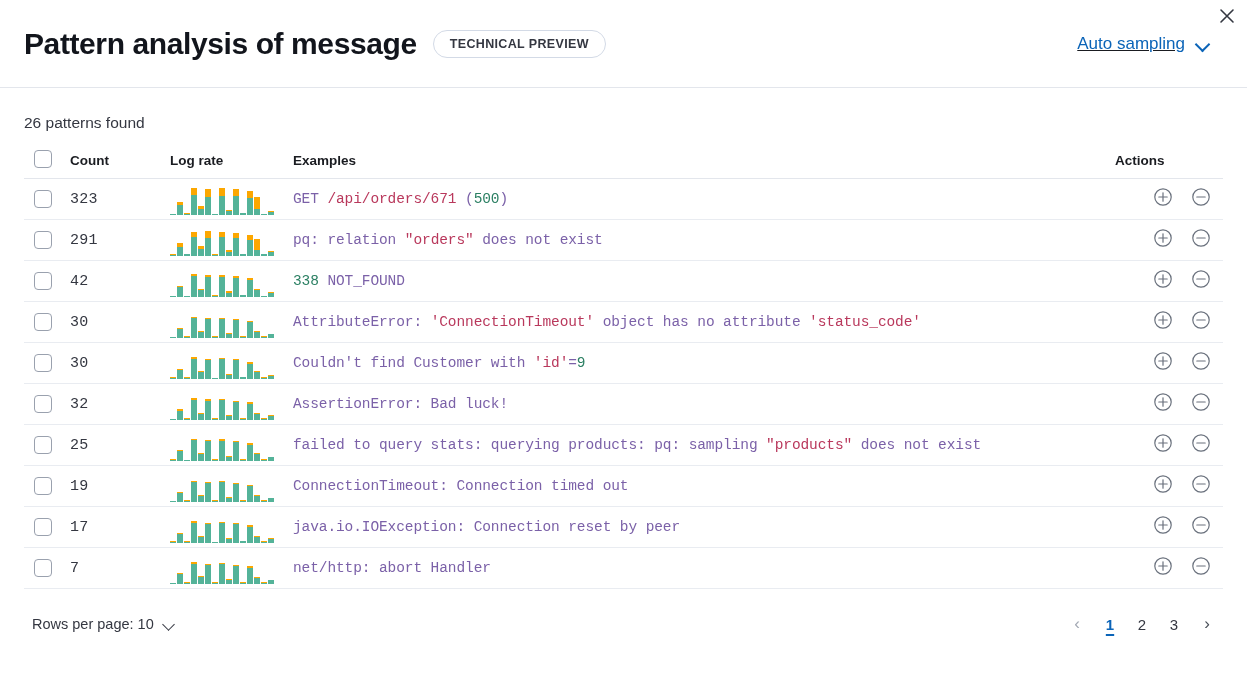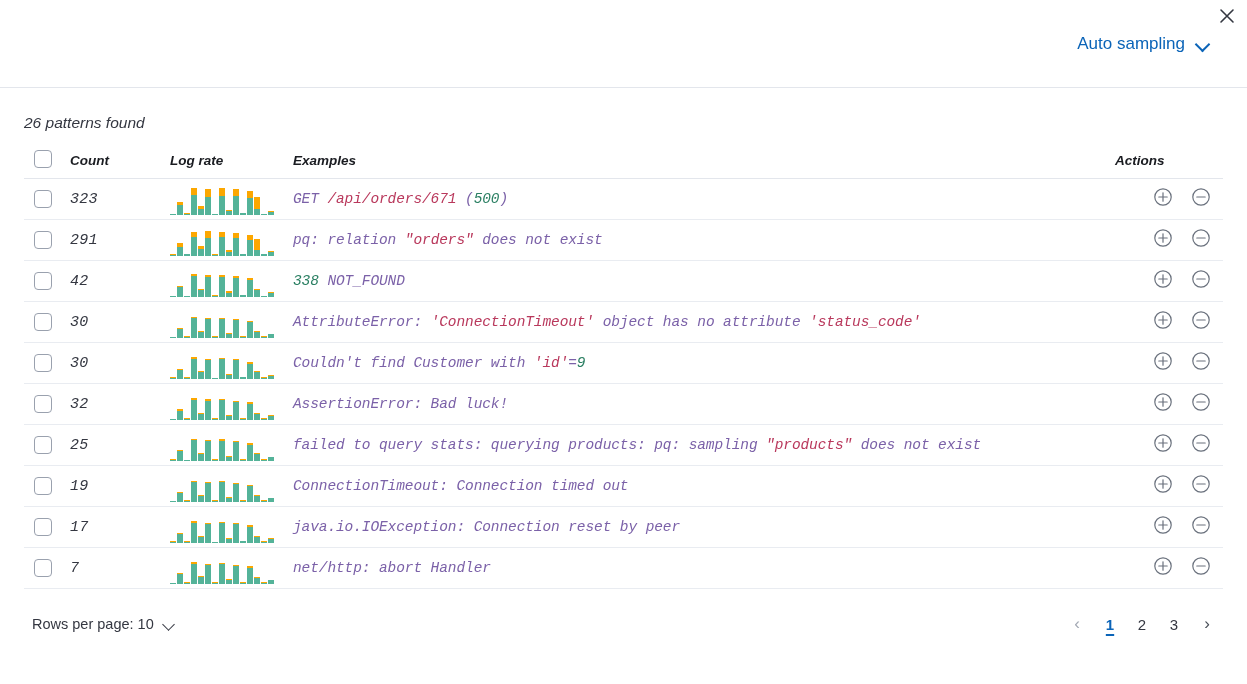--- a/index.html
+++ b/index.html
@@ -48,20 +48,21 @@
     letter-spacing: 0.35px;
     color: #343741;
     white-space: nowrap;
   }
   .header-right {
     margin-left: auto;
     display: flex;
     align-items: center;
     gap: 10px;
     padding-right: 10px;
+    text-decoration: underline;
   }
   .sampling-btn {
     display: inline-flex;
     align-items: center;
     gap: 10px;
     background: none;
     border: none;
     cursor: pointer;
     font-family: inherit;
     font-size: 17px;
@@ -93,21 +94,21 @@
     background: none;
     cursor: pointer;
     color: #343741;
     display: flex;
     align-items: center;
     justify-content: center;
   }
   .close-btn svg { display: block; }
 
   
-  .body-wrap { padding: 0 24px; font-style: italic; }
+  .body-wrap { padding: 0 24px; }
 
   .patterns-found {
     font-size: 15.5px;
     color: #343741;
     padding: 26px 0 18px 0;
   }
 
   
   table.patterns {
     width: 100%;
@@ -267,20 +268,22 @@
     text-decoration: underline;
     text-underline-offset: 4px;
     text-decoration-thickness: 2px;
   }
 </style>
 </head>
 <body>
 
 <div class="header">
   <div class="header-left">
+    <h1 class="page-title">Pattern analysis of message</h1>
+    <span class="preview-badge">TECHNICAL PREVIEW</span>
   </div>
   <div class="header-right">
     <button class="sampling-btn">
       <span>Auto sampling</span>
       <span class="chev-down"></span>
     </button>
   </div>
   <button class="close-btn">
     <svg width="16" height="16" viewBox="0 0 16 16">
       <path d="M2 2 L14 14 M14 2 L2 14" stroke="currentColor" stroke-width="1.6" fill="none" stroke-linecap="round"></path>

